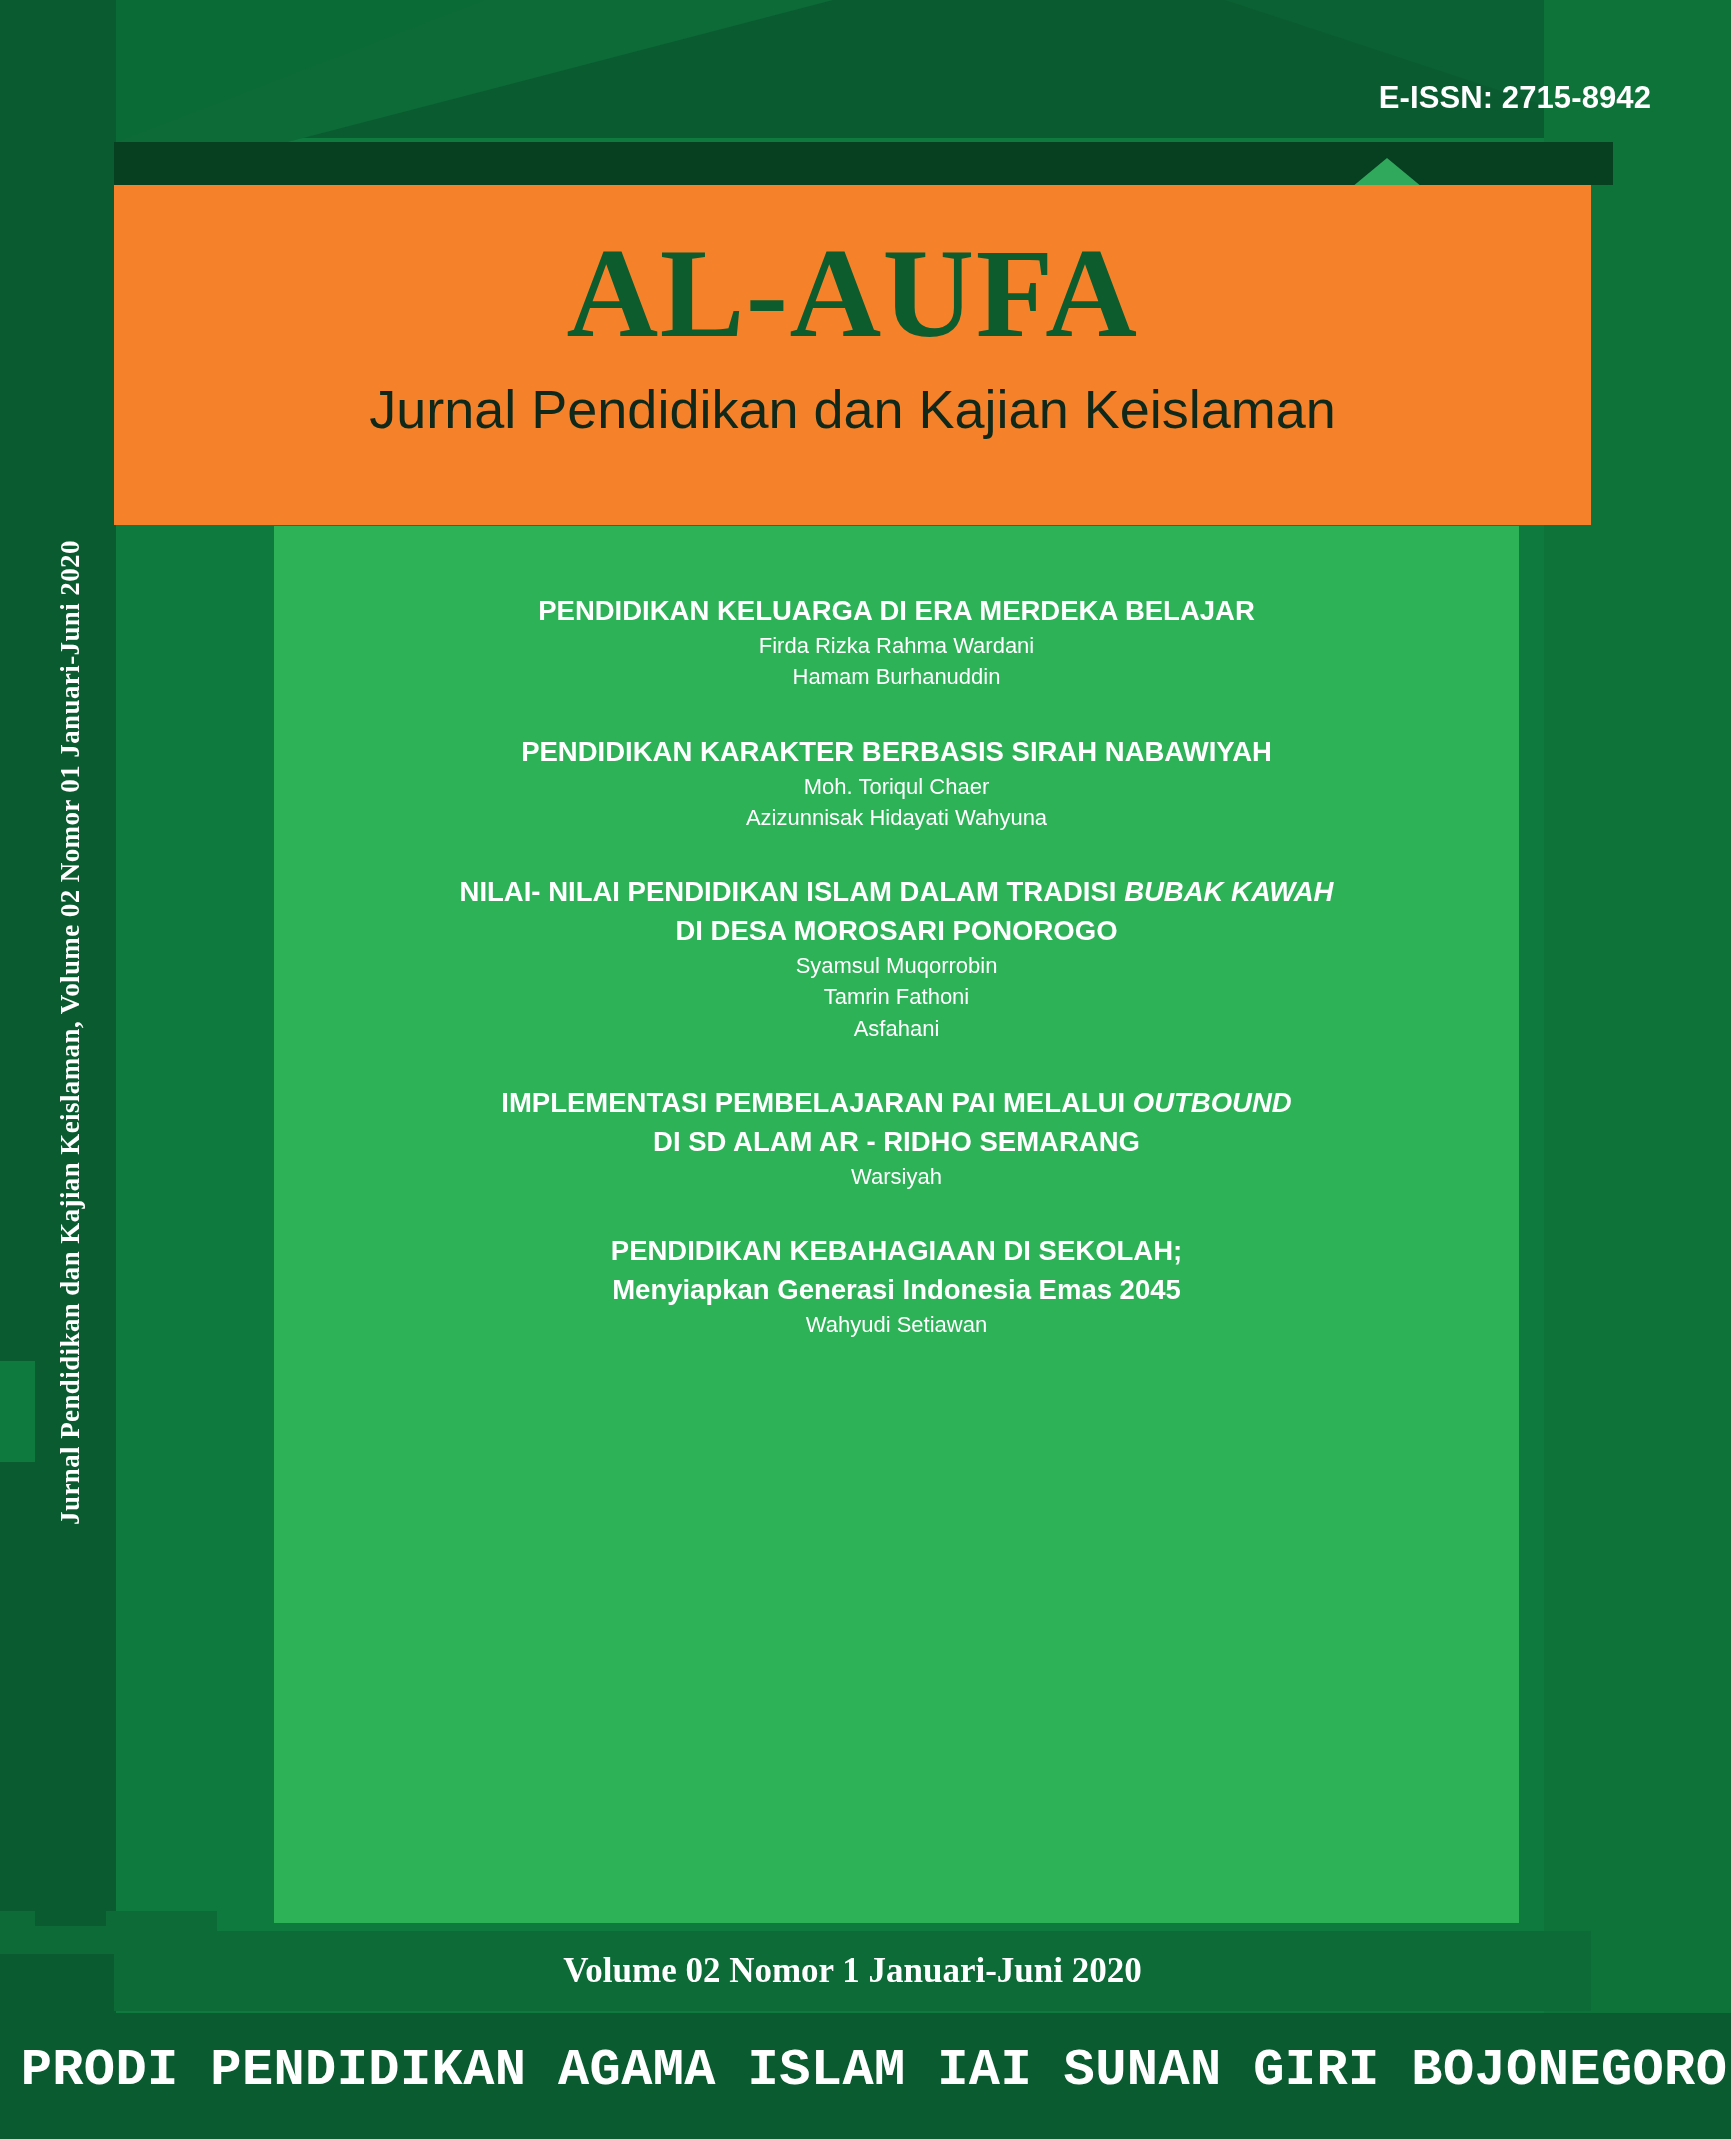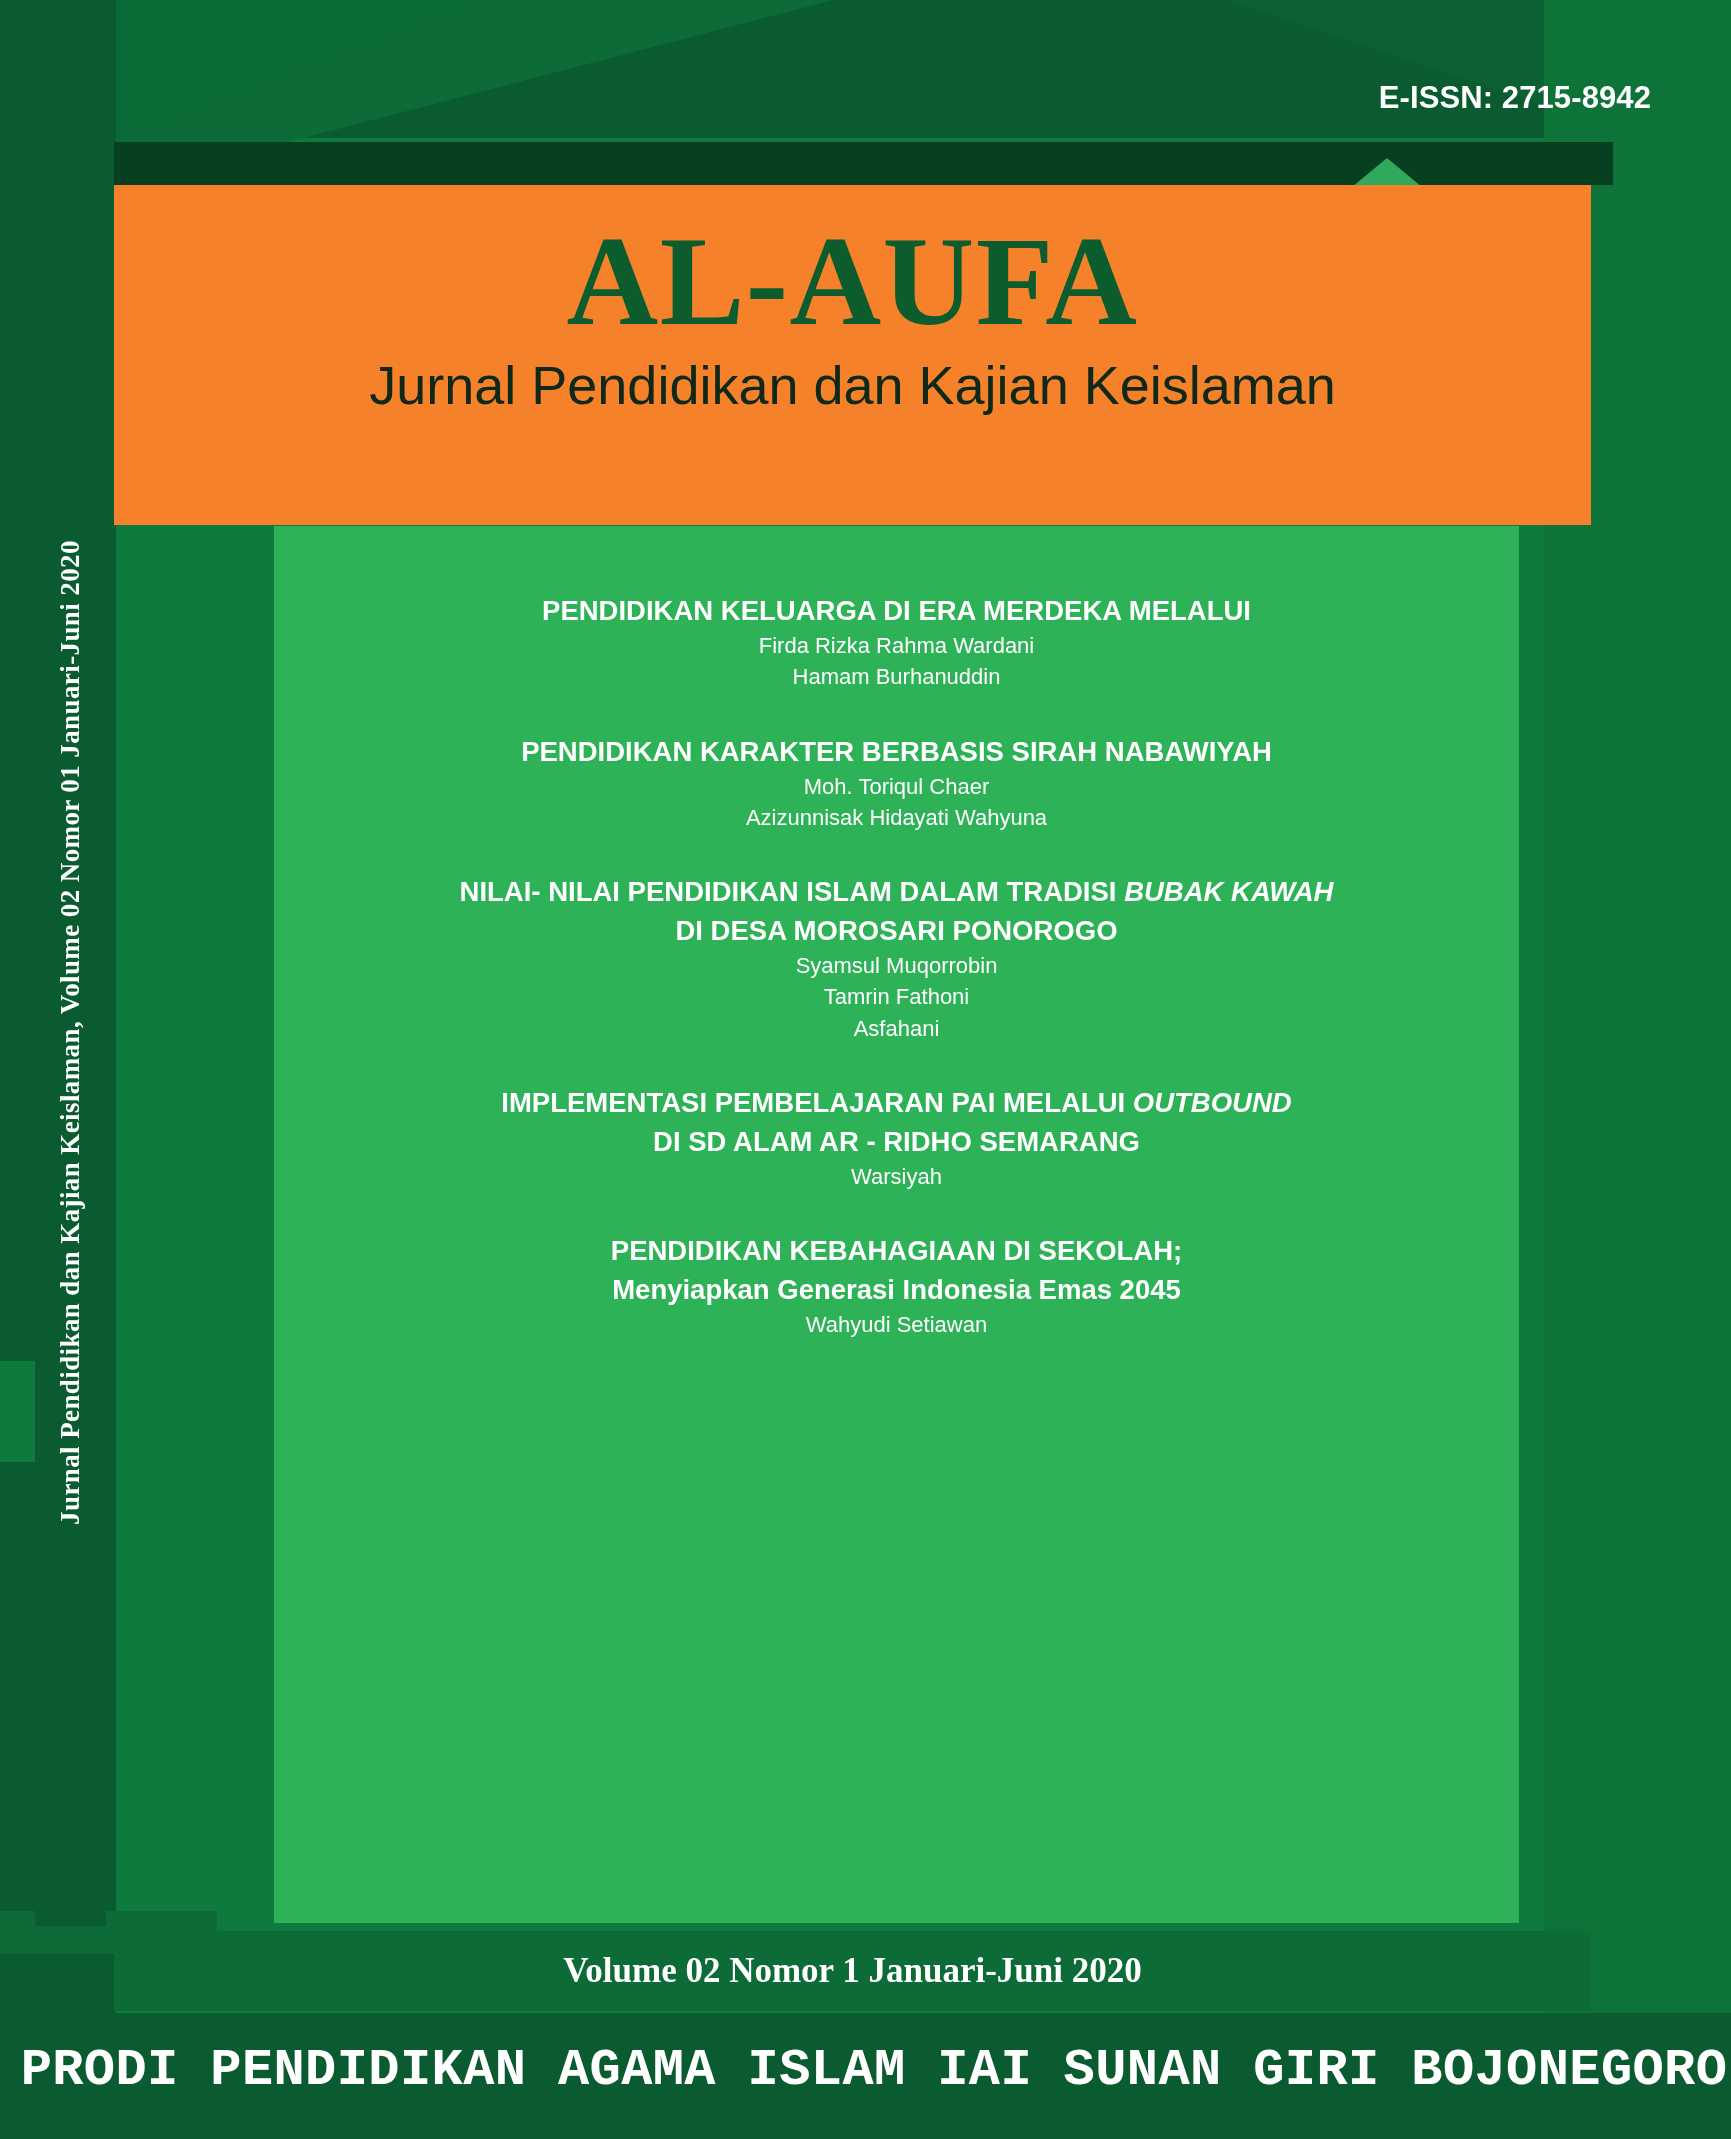--- a/index.html
+++ b/index.html
@@ -136,21 +136,21 @@
   .orange-tab {
     position: absolute;
     left: 1352px;
     top: 158px;
     width: 0; height: 0;
     border-left: 35px solid transparent;
     border-right: 35px solid transparent;
     border-bottom: 29px solid #31a95c;
   }
   .journal-title {
-    margin: 4px;
+    margin: 16px;
     padding-top: 27.5px;
     font-family: "Liberation Serif", serif;
     font-weight: bold;
     font-size: 127px;
     line-height: 1.02;
     color: #0d5c2e;
     letter-spacing: 1.4px;
   }
   .journal-subtitle {
     margin: 0;
@@ -255,21 +255,21 @@
   <div class="orange-tab"></div>
 
   <div class="orange-band">
     <h1 class="journal-title">AL-AUFA</h1>
     <p class="journal-subtitle">Jurnal Pendidikan dan Kajian Keislaman</p>
   </div>
 
   <div class="toc-panel">
     <div class="toc-inner" id="toc-inner">
         <div class="article">
-          <p class="art-title">PENDIDIKAN KELUARGA DI ERA MERDEKA MELALUI</p>
+          <p class="art-title">PENDIDIKAN KELUARGA DI ERA MERDEKA BELAJAR</p>
           <p class="art-author">Firda Rizka Rahma Wardani</p>
           <p class="art-author">Hamam Burhanuddin</p>
         </div>
         <div class="article">
           <p class="art-title">PENDIDIKAN KARAKTER BERBASIS SIRAH NABAWIYAH</p>
           <p class="art-author">Moh. Toriqul Chaer</p>
           <p class="art-author">Azizunnisak Hidayati Wahyuna</p>
         </div>
         <div class="article">
           <p class="art-title">NILAI- NILAI PENDIDIKAN ISLAM DALAM TRADISI <em>BUBAK KAWAH</em></p>

